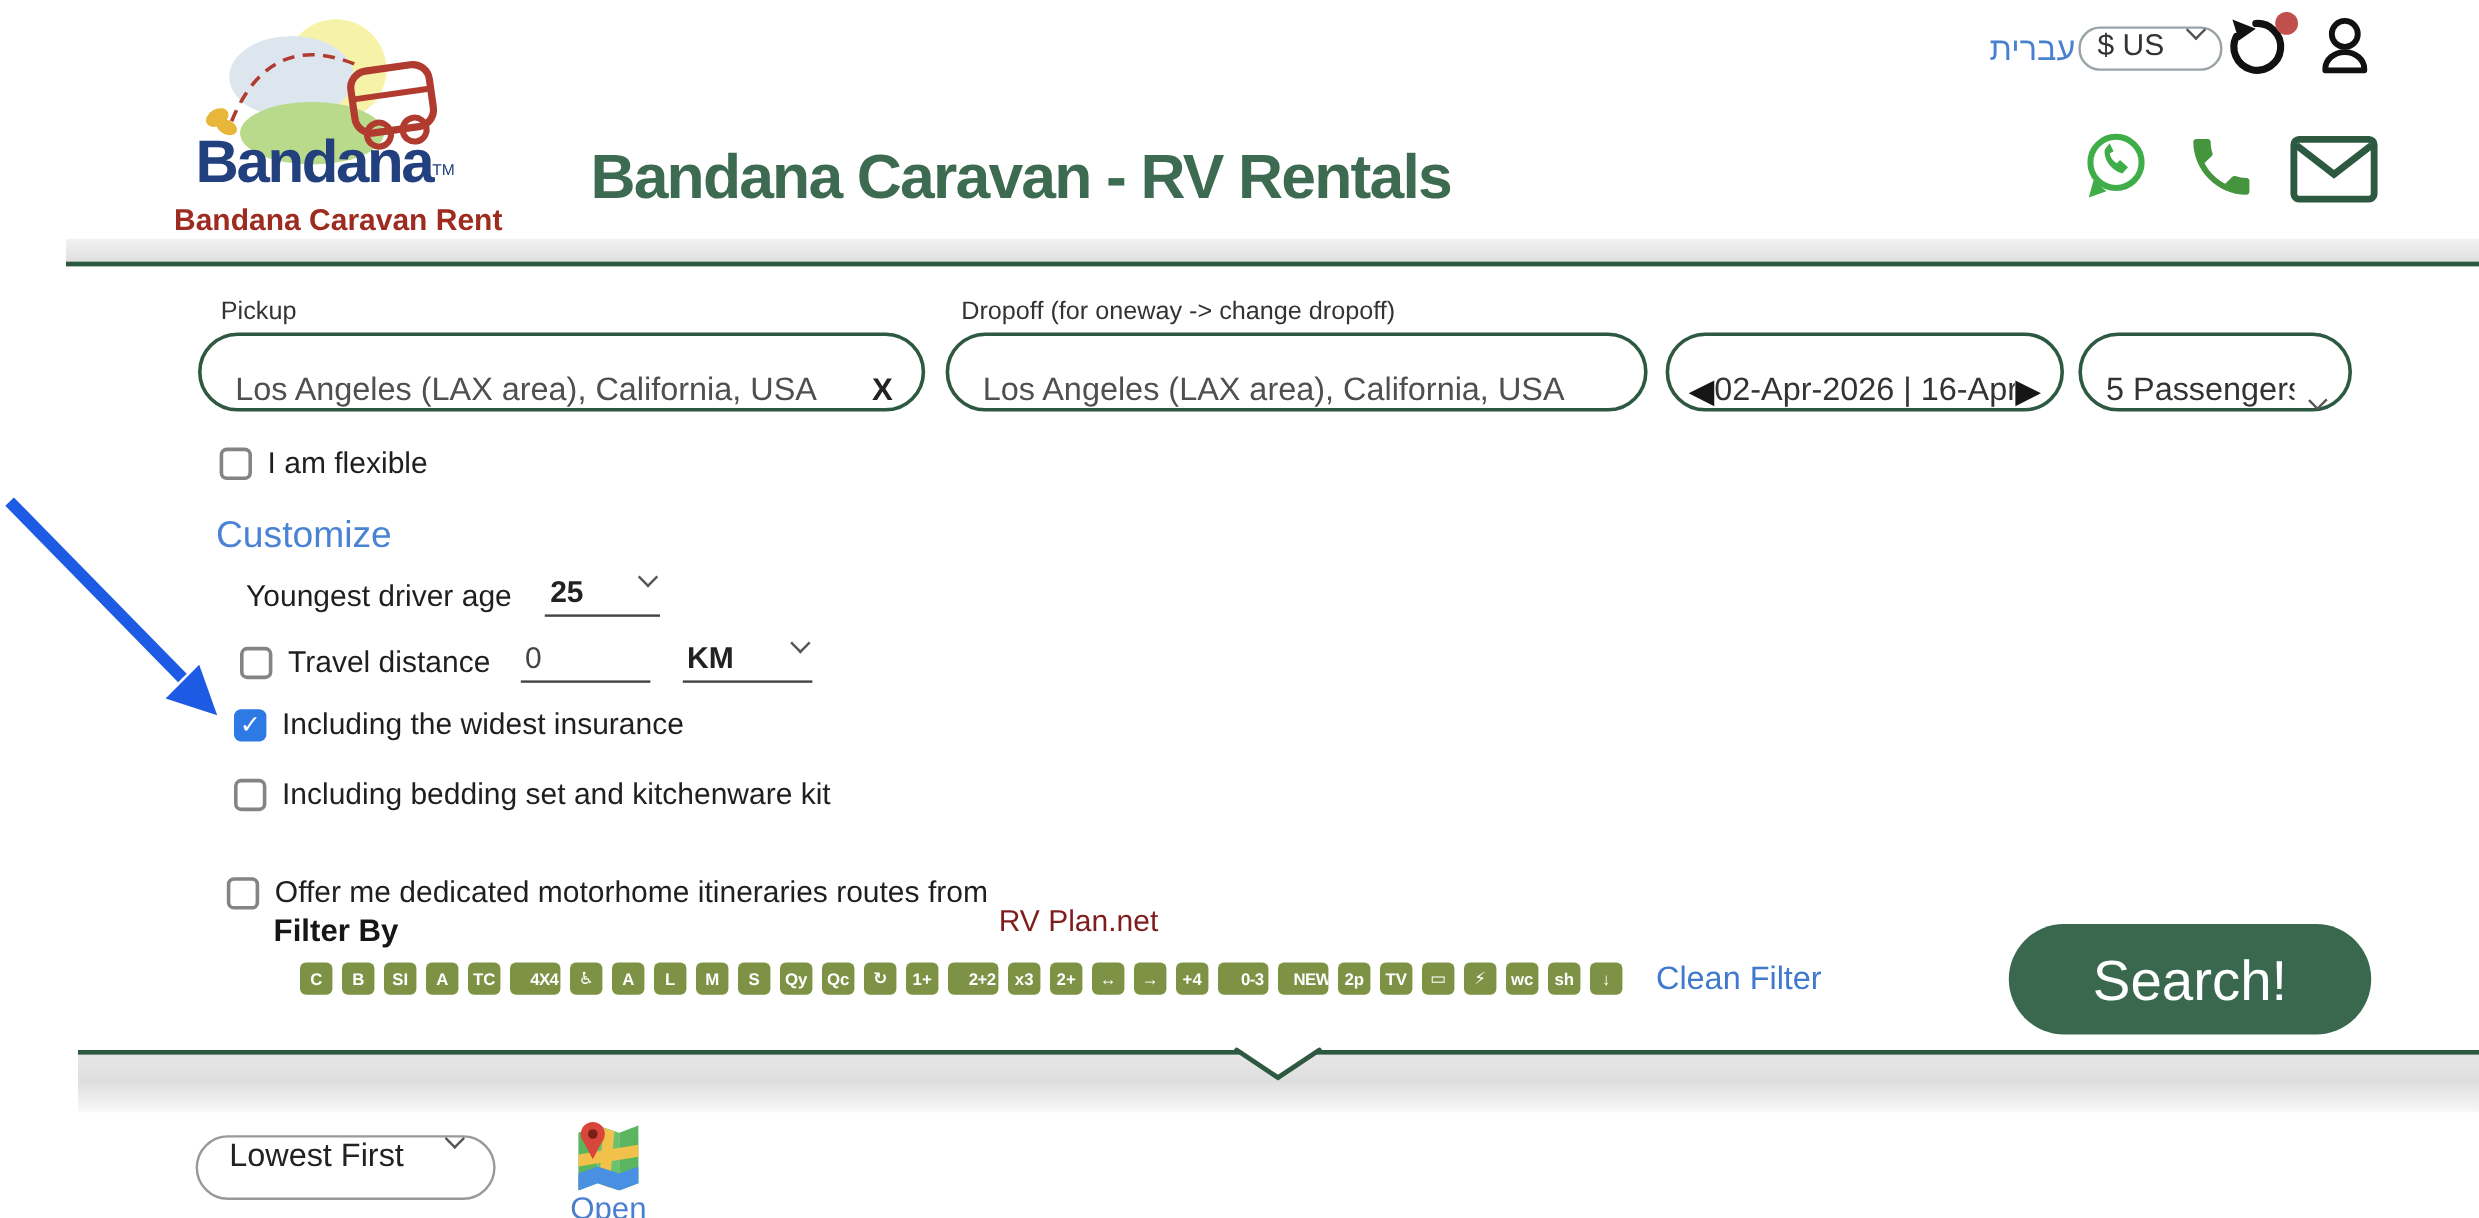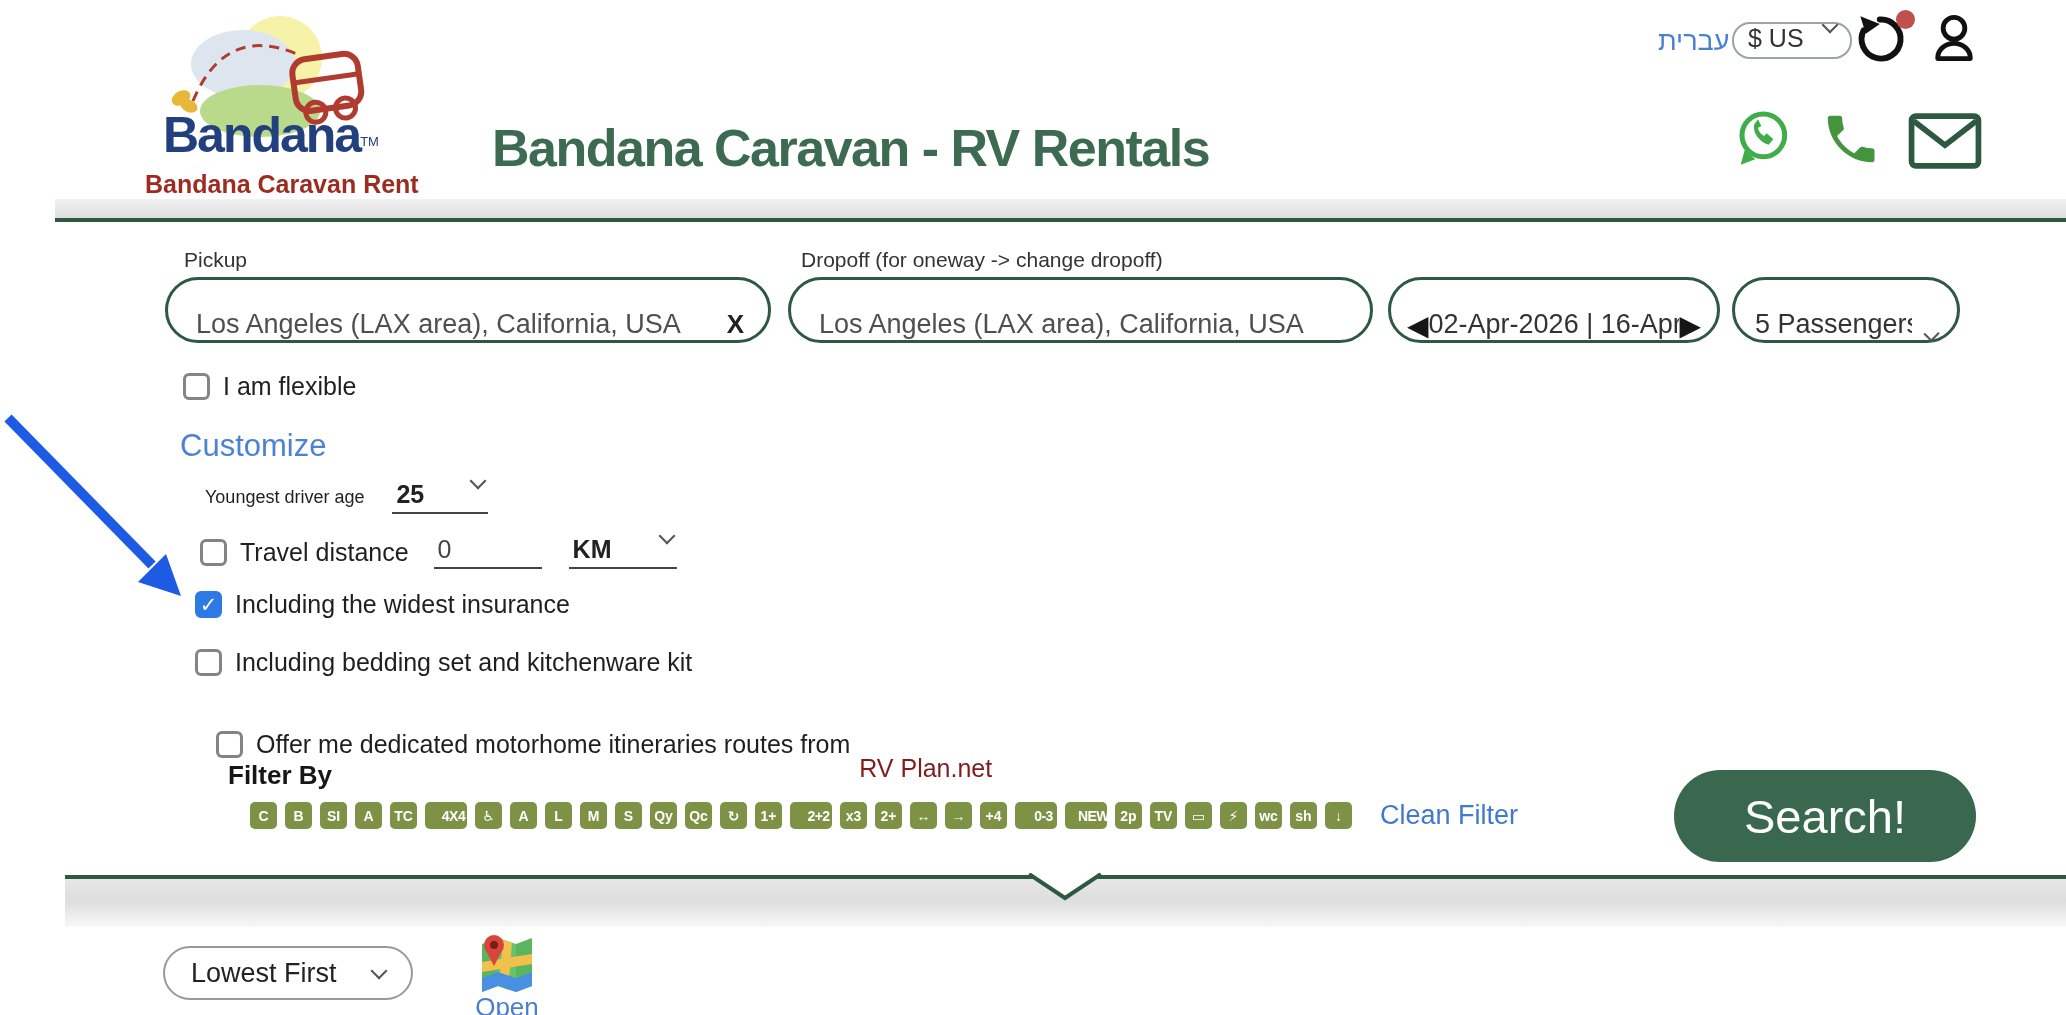--- a/index.html
+++ b/index.html
@@ -52,21 +52,21 @@
          cursor:pointer;overflow:hidden;}
   .ficon.small{font-size:14px;letter-spacing:-0.5px;padding-left:15px;}
   .clean-filter{font-size:27px;color:#4079ce;cursor:pointer;white-space:nowrap;}
 
   .search-btn{background:#3a684f;color:#fff;border:none;border-radius:46px;font-size:47px;
               font-family:inherit;cursor:pointer;display:flex;align-items:center;justify-content:center;}
 
   
   .divider-line{background:#2d5941;height:4px;}
   .grayband{background:linear-gradient(#e7e7e7 0%,#dedede 45%,#f8f8f8 100%);}
-  .sort-select{border:2px solid #999;border-radius:27px;display:flex;align-items:center;
+  .sort-select{border:2px solid #999;border-radius:27px;display:flex;
                justify-content:space-between;padding:0 26px;box-sizing:border-box;
                font-size:27px;color:#222;background:#fff;cursor:pointer;}
   .open-map-label{font-size:26px;color:#4a7fd0;cursor:pointer;text-align:center;}
 </style>
 </head>
 <body>
 
 <div class="page">
 
   <div class="abs" style="left:145px;top:6px;width:250px;height:190px;">
@@ -162,21 +162,21 @@
   </div>
 
   <div class="abs cb-row" style="left:183px;top:372px;">
     <span class="cb"></span>
     <span>I am flexible</span>
   </div>
 
   <div class="abs customize" style="left:180px;top:428px;">Customize</div>
 
   <div class="abs" style="left:205px;top:480px;display:flex;align-items:center;gap:28px;">
-    <span style="font-size:18px;">Youngest driver age</span>
+    <span style="font-size:25px;">Youngest driver age</span>
     <span class="u-select" style="width:88px;">
       <span class="val">25</span>
       <span class="chev"></span>
     </span>
   </div>
 
   <div class="abs cb-row" style="left:200px;top:535px;">
     <span class="cb"></span>
     <span>Travel distance</span>
     <span class="u-input" style="width:100px;margin-left:12px;">0</span>
@@ -191,21 +191,21 @@
         <span class="mark">✓</span>
       </span>
     <span>Including the widest insurance</span>
   </div>
 
   <div class="abs cb-row" style="left:195px;top:648px;">
     <span class="cb"></span>
     <span>Including bedding set and kitchenware kit</span>
   </div>
 
-  <div class="abs cb-row" style="left:216px;top:706px;">
+  <div class="abs cb-row" style="left:189px;top:706px;">
     <span class="cb"></span>
     <span>Offer me dedicated motorhome itineraries routes from</span>
     <span class="link-blue" style="font-size:25px;margin-left:-4px;">RV Plan.net</span>
   </div>
 
   <div class="abs filter-by" style="left:192px;top:760px;margin-left:36px;">Filter By</div>
 
   <div class="abs" style="left:250px;top:800px;display:flex;align-items:center;gap:20px;">
     <div class="ficon-row">
         <div class="ficon">C</div>

